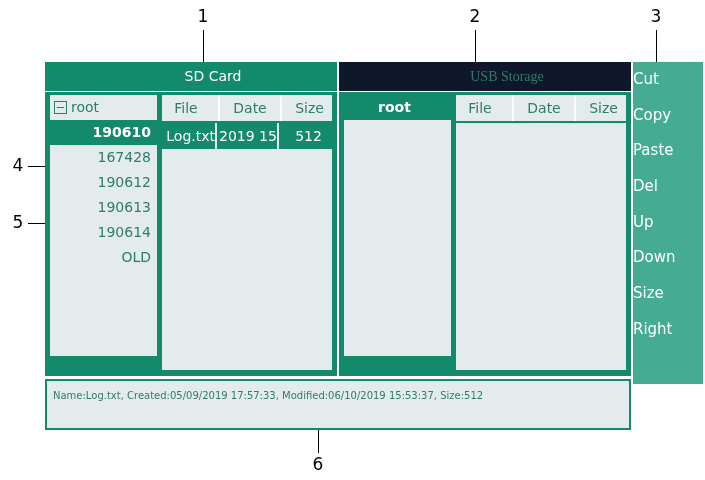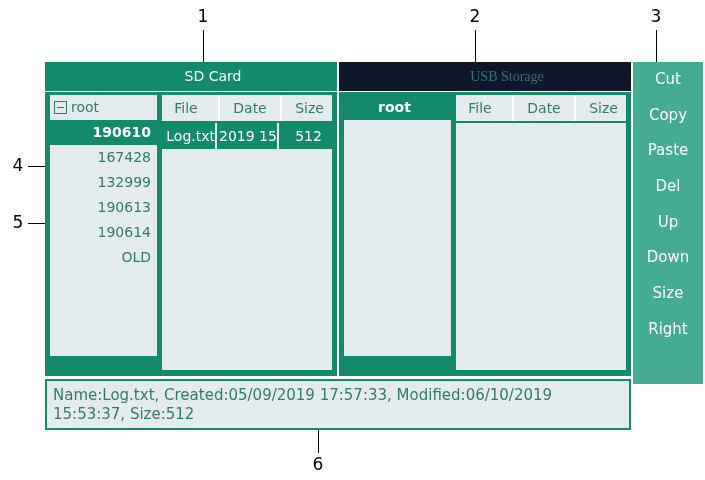--- a/index.html
+++ b/index.html
@@ -214,38 +214,38 @@
   #status-bar {
     position: absolute;
     left: 0;
     top: 317px;
     width: 586px;
     height: 51px;
     background: #e4ebec;
     border: 2px solid #138a6c;
     box-sizing: border-box;
     color: #2e7d68;
-    font-size: 15px;
+    font-size: 10px;
     line-height: 19px;
     padding: 5px 6px;
   }
 
   
   #button-col {
     position: absolute;
     left: 588px;
     top: 0;
     width: 70px;
     height: 322px;
     background: #45ab93;
   }
   .op-btn {
     height: 35.7px;
     line-height: 35.7px;
-    text-align: center;
+    text-align: left;
     color: #ffffff;
     font-size: 15px;
     cursor: pointer;
   }
 </style>
 </head>
 <body>
 
 <div class="callout-num" style="left:193px; top:8px;">1</div>
 <div class="leader-v" style="left:203px; top:30px; height:36px;"></div>
@@ -272,21 +272,21 @@
     <div class="pane-body">
 
       <div class="tree">
         <div class="tree-filler" style="top:175px;"></div>
         <div class="tree-scroll">
           <div class="tree-node">
             <span class="expander"></span><span>root</span>
           </div>
           <div class="tree-node child selected">190610</div>
           <div class="tree-node child">167428</div>
-          <div class="tree-node child">132999</div>
+          <div class="tree-node child">190612</div>
           <div class="tree-node child">190613</div>
           <div class="tree-node child">190614</div>
           <div class="tree-node child">OLD</div>
         </div>
       </div>
 
       <div class="filelist">
         <div class="fl-head">
           <div class="col col-file">File</div>
           <div class="col col-date">Date</div>

